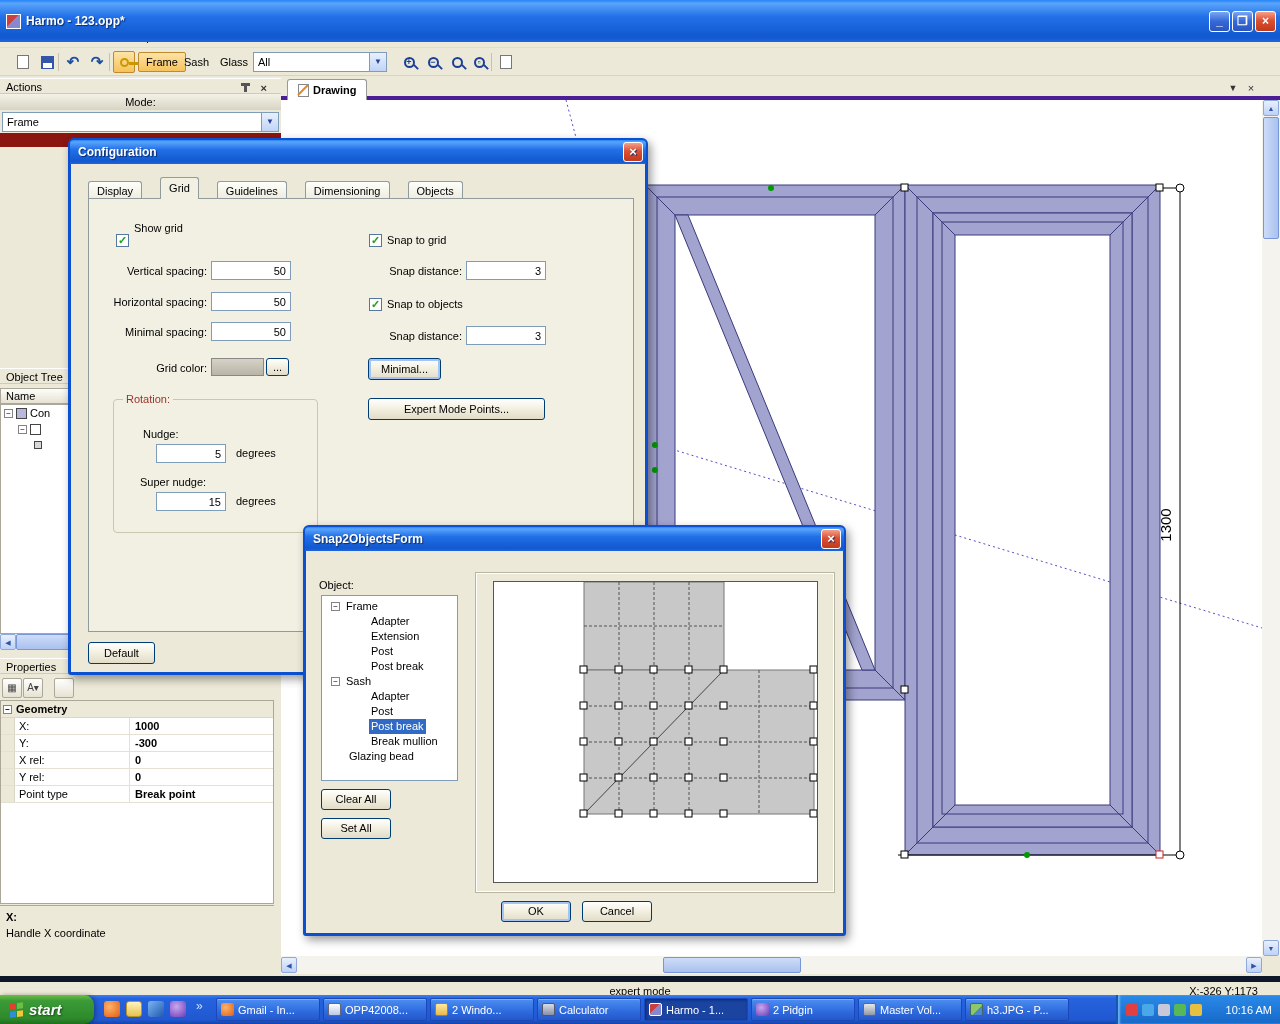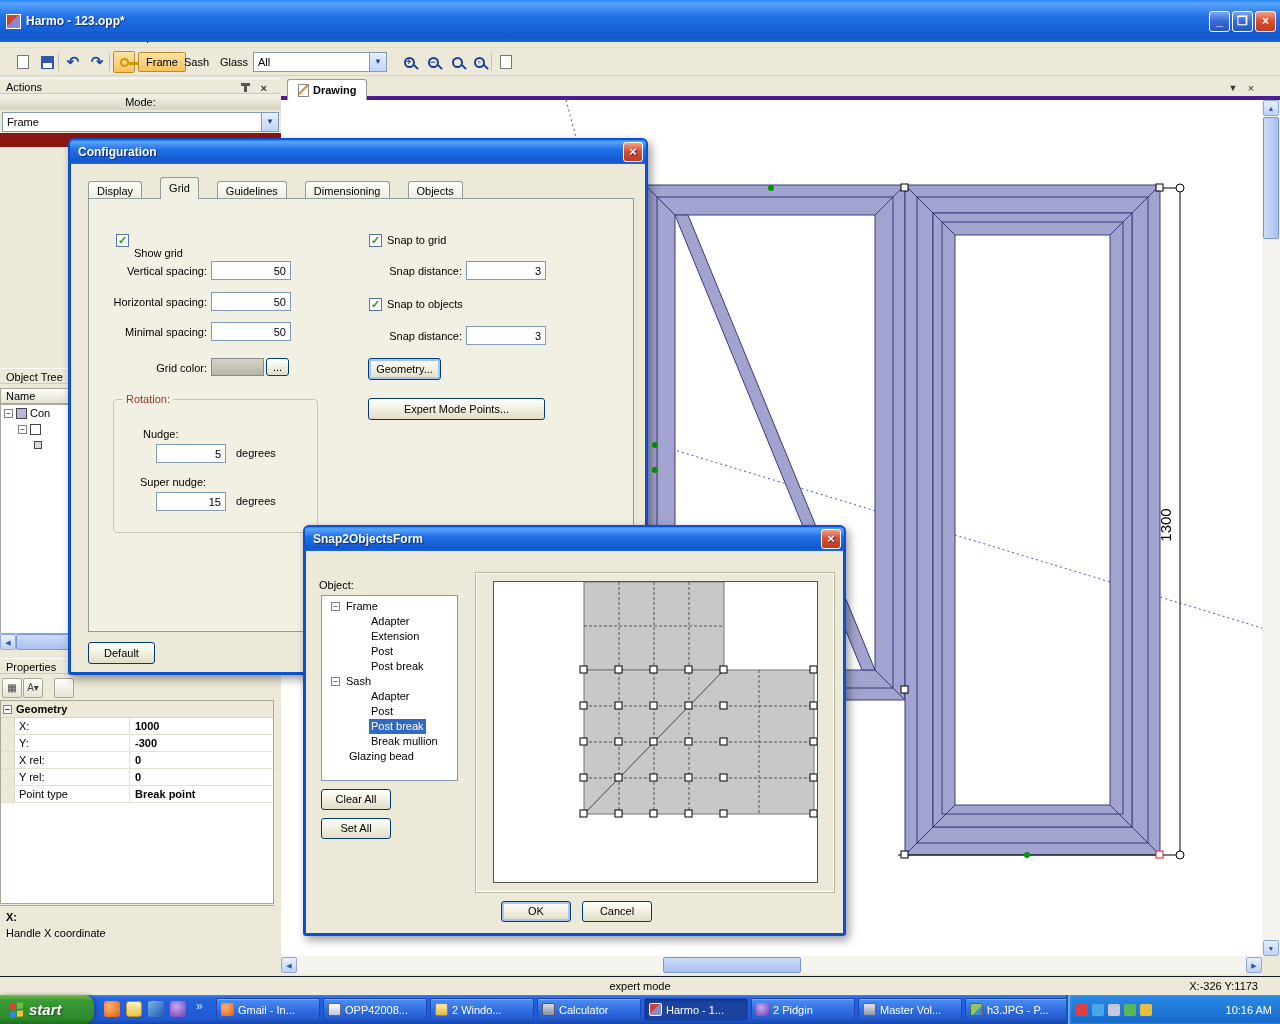--- a/index.html
+++ b/index.html
@@ -90,38 +90,38 @@
 .dotblue{stroke:#5050C8;stroke-dasharray:2 3;stroke-width:1;fill:none}
 .frm{fill:#A2A3CF;stroke:#3A3A7C;stroke-width:1}
 .frmline{fill:none;stroke:#3A3A7C;stroke-width:1}
 .dim{stroke:#000;stroke-width:1;fill:none}
 .handle{fill:#fff;stroke:#000;stroke-width:1}
 .handle.red{stroke:#CC2222}
 .gdot{fill:#009900}
 
 
 #statusbar{position:absolute;left:0;top:976px;width:1280px;height:31px;background:#ECE9D8;
- border-top:1px solid #0f172a;z-index:30}
+ border-top:6px solid #0f172a;z-index:30}
 #statusbar .mode{position:absolute;left:0;right:0;text-align:center;top:3px}
 #statusbar .coords{position:absolute;right:22px;top:3px}
 #taskbar{position:absolute;left:0;top:995px;width:1280px;height:29px;z-index:40;
  background:linear-gradient(180deg,#3C81F3 0%,#2663DE 12%,#2158D2 85%,#1345A8 100%)}
 #startbtn{position:absolute;left:0;top:0;height:29px;width:94px;border-radius:0 10px 10px 0;
  background:linear-gradient(180deg,#6DBE45 0%,#3B9B38 20%,#2E8A2B 80%,#1F701E 100%);
  display:flex;align-items:center;gap:5px;padding-left:10px;color:#fff;font-size:15px;
  font-weight:bold;font-style:italic;text-shadow:1px 1px 2px #1A4A18;box-shadow:2px 0 4px rgba(0,0,0,.3)}
 .winflag{width:14px;height:14px;display:grid;grid-template-columns:6px 6px;grid-gap:1px;transform:skewY(-6deg)}
 .winflag span{width:6px;height:6px}
 .ql{position:absolute;top:6px;width:16px;height:16px;border-radius:3px}
 .task{position:absolute;top:3px;height:23px;width:104px;border-radius:2px;border:1px solid #1B48B8;
  background:linear-gradient(180deg,#4C8FF0,#2E6ADF 60%,#2458C8);color:#fff;display:flex;align-items:center;
  gap:4px;padding:0 4px;overflow:hidden;white-space:nowrap;box-shadow:inset 0 1px 0 #7FB0F8}
 .task.active{background:#1A44A0;box-shadow:inset 1px 1px 3px #0A2A70}
 .ticon{width:13px;height:13px;border-radius:2px;flex:none}
-#tray{position:absolute;right:0;top:0;height:29px;width:214px;
+#tray{position:absolute;right:0;top:0;height:29px;width:164px;
  background:linear-gradient(180deg,#2A8AE8,#1668C8);border-left:2px solid #1A55B0;
  display:flex;align-items:center;gap:4px;padding:0 8px;box-shadow:inset 2px 0 2px #6AB2F4}
 .trayic{width:12px;height:12px;border-radius:2px}
 #clock{color:#fff;margin-left:auto;font-size:11px}
 
 
 .xp-dialog{position:absolute;border:3px solid #0A50D0;border-radius:6px 6px 3px 3px;
  box-shadow:3px 4px 10px rgba(0,0,0,.4);background:#ECE9D8}
 .xp-title{height:24px;margin:-1px -1px 0 -1px;border-radius:4px 4px 0 0;
  background:linear-gradient(180deg,#2684F8 0%,#5AA4FA 8%,#2170E8 40%,#1258CE 88%,#1E66DE 100%);
@@ -382,21 +382,21 @@
     <span>Configuration</span>
     <span class="xp-close">×</span>
   </div>
   <div class="xp-body">
     <div class="cfg-tabs">
       <span class="cfg-tab">Display</span><span class="cfg-tab active">Grid</span><span class="cfg-tab">Guidelines</span><span class="cfg-tab">Dimensioning</span><span class="cfg-tab">Objects</span>
     </div>
     <div class="tabpage"></div>
 
     <span class="cb" style="left:45px;top:69px;z-index:2"></span>
-    <span class="lab" style="left:63px;top:82px;z-index:2">Show grid</span>
+    <span class="lab" style="left:63px;top:57px;z-index:2">Show grid</span>
 
     <span class="lab r" style="left:20px;top:100px;width:116px;z-index:2">Vertical spacing:</span>
     <input class="inp" style="left: 140px; top: 96px; z-index: 2;" value="50">
     <span class="lab r" style="left:20px;top:131px;width:116px;z-index:2">Horizontal spacing:</span>
     <input class="inp" style="left: 140px; top: 127px; z-index: 2;" value="50">
     <span class="lab r" style="left:20px;top:161px;width:116px;z-index:2">Minimal spacing:</span>
     <input class="inp" style="left: 140px; top: 157px; z-index: 2;" value="50">
 
     <span class="lab r" style="left:20px;top:197px;width:116px;z-index:2">Grid color:</span>
     <span style="position:absolute;left:140px;top:193px;width:53px;height:18px;background:linear-gradient(180deg,#D6D2C6,#B8B4A6);border:1px solid #888;z-index:2"></span>
@@ -414,21 +414,21 @@
     <span class="cb" style="left:298px;top:69px;z-index:2"></span>
     <span class="lab" style="left:316px;top:69px;z-index:2">Snap to grid</span>
     <span class="lab r" style="left:279px;top:100px;width:112px;z-index:2">Snap distance:</span>
     <input class="inp" style="left: 395px; top: 96px; z-index: 2;" value="3">
 
     <span class="cb" style="left:298px;top:133px;z-index:2"></span>
     <span class="lab" style="left:316px;top:133px;z-index:2">Snap to objects</span>
     <span class="lab r" style="left:279px;top:165px;width:112px;z-index:2">Snap distance:</span>
     <input class="inp" style="left: 395px; top: 161px; z-index: 2;" value="3">
 
-    <span class="btn focused" style="left:297px;top:193px;width:73px;height:22px;line-height:20px;z-index:2">Geometry...</span>
+    <span class="btn focused" style="left:297px;top:193px;width:73px;height:22px;line-height:20px;z-index:2">Minimal...</span>
     <span class="btn" style="left:297px;top:233px;width:177px;height:22px;line-height:20px;z-index:2">Expert Mode Points...</span>
 
     <span class="btn" style="left:17px;top:477px;width:67px;height:22px;line-height:20px">Default</span>
   </div>
 </div>
 
 <div class="xp-dialog" id="snap-dialog" style="left:303px;top:525px;width:543px;height:411px;z-index:50">
   <div class="xp-title">
     <span>Snap2ObjectsForm</span>
     <span class="xp-close">×</span>

